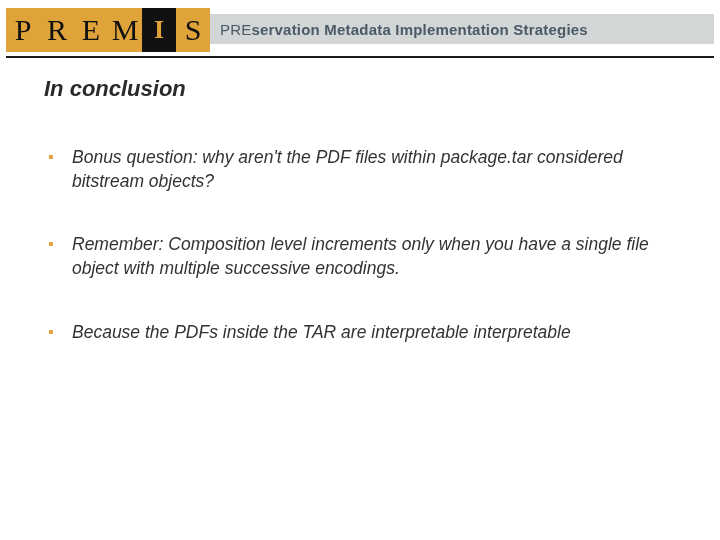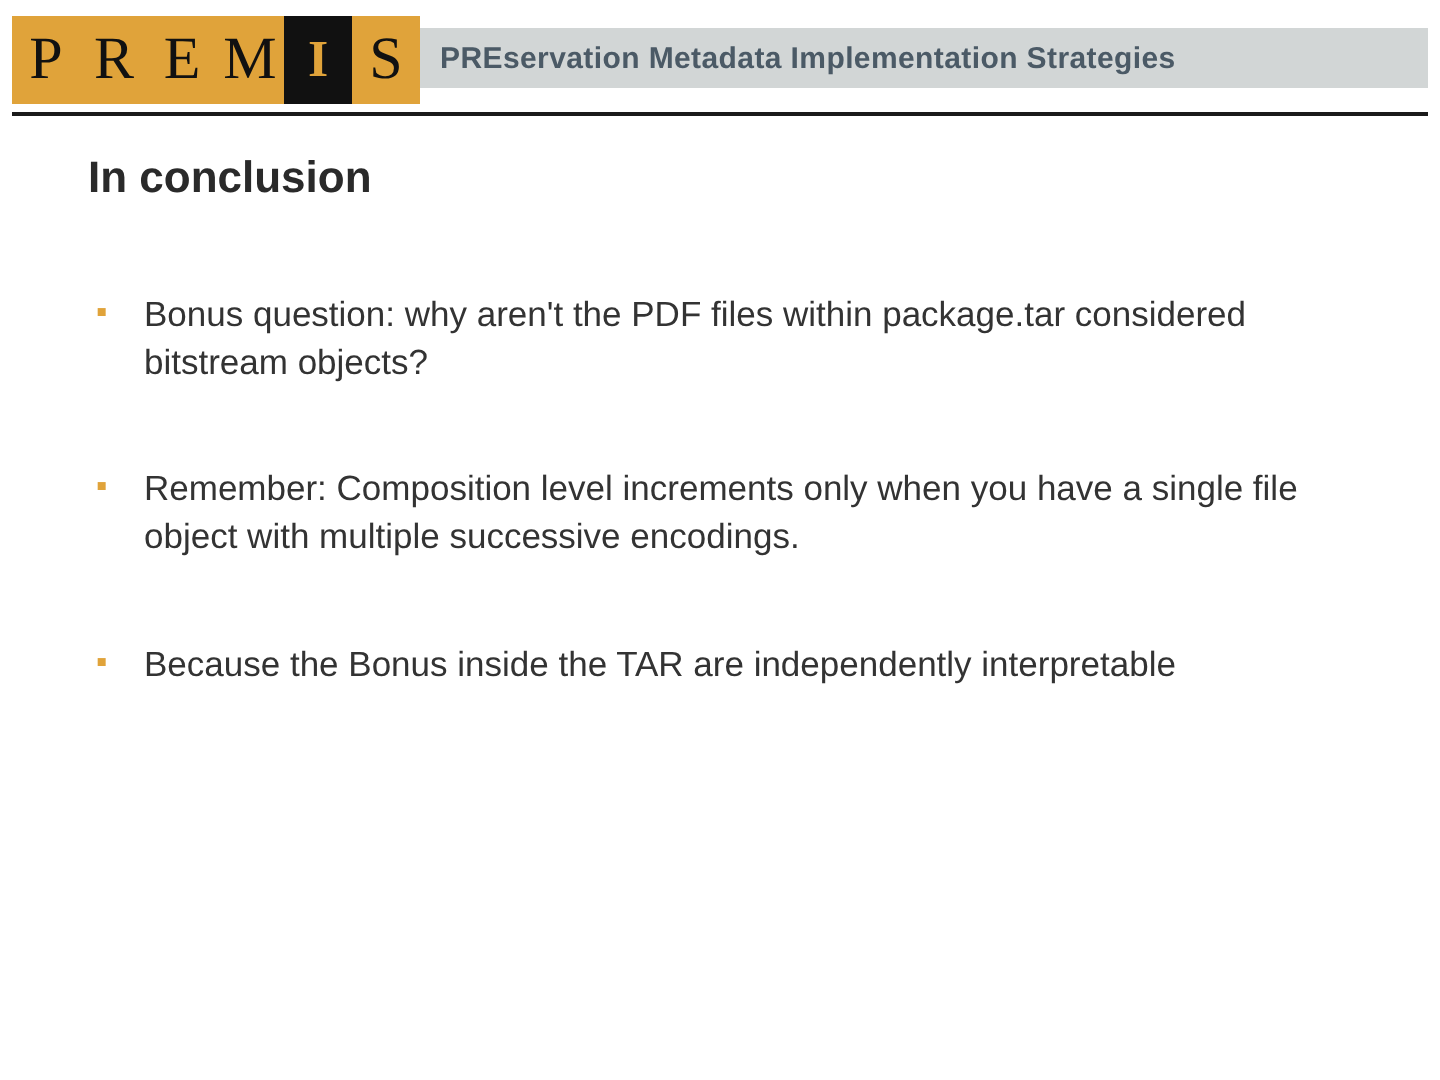--- a/index.html
+++ b/index.html
@@ -7,23 +7,23 @@
   .slide { width: 720px; height: 540px; position: relative; }
   .header-bar { position: relative; height: 44px; margin: 8px 6px 0 6px; }
   .logo-band { position: absolute; left: 0; top: 0; width: 204px; height: 44px; display: flex; }
   .logo-tile { position: relative; width: 34px; height: 44px; background: #e0a33a; display: flex; align-items: center; justify-content: center; }
   .logo-tile + .logo-tile { margin-left: 0; }
   .logo-tile .glyph { font-family: "Times New Roman", serif; font-size: 30px; font-weight: 400; color: #111; line-height: 1; }
   .logo-tile.dark { background: #111; }
   .logo-tile.dark .glyph { color: #e0a33a; font-size: 26px; font-weight: 700; }
   .title-band { position: absolute; left: 204px; right: 0; top: 6px; height: 30px; background: #d2d6d6; display: flex; align-items: center; padding-left: 10px; }
   .title-band .title-text { color: #4b5a66; font-size: 15px; font-weight: 700; letter-spacing: 0.2px; }
-  .title-band .title-text .bold { font-weight: 700; margin-top: 20px; }
+  .title-band .title-text .bold { font-weight: 400; margin-top: 20px; }
   .rule { margin: 4px 6px 0 6px; border: none; border-top: 2px solid #1a1a1a; }
-  .content { padding: 18px 52px 0 44px; }
+  .content { padding: 18px 52px 0 44px; font-style: italic; }
   .heading { font-size: 22px; font-weight: 700; color: #2a2a2a; margin-bottom: 44px; }
   .bullets { list-style: none; }
   .bullets li { position: relative; padding-left: 28px; font-size: 17.5px; line-height: 1.35; color: #333; margin-bottom: 40px; }
   .bullets li::before { content: "▪"; position: absolute; left: 4px; top: 0; color: #e0a33a; font-size: 16px; line-height: 1.35; }
 </style>
 </head>
 <body>
 
 <div class="slide">
 
@@ -52,17 +52,17 @@
       <span class="title-text"><span class="bold">PRE</span><span>servation Metadata Implementation Strategies</span></span>
     </div>
   </div>
   <hr class="rule">
 
   <div class="content">
     <h1 class="heading">In conclusion</h1>
     <ul class="bullets">
       <li>Bonus question: why aren't the PDF files within package.tar considered bitstream objects?</li>
       <li>Remember: Composition level increments only when you have a single file object with multiple successive encodings.</li>
-      <li>Because the Bonus inside the TAR are independently interpretable</li>
+      <li>Because the PDFs inside the TAR are interpretable interpretable</li>
     </ul>
   </div>
 
 </div>
 
 </body></html>

